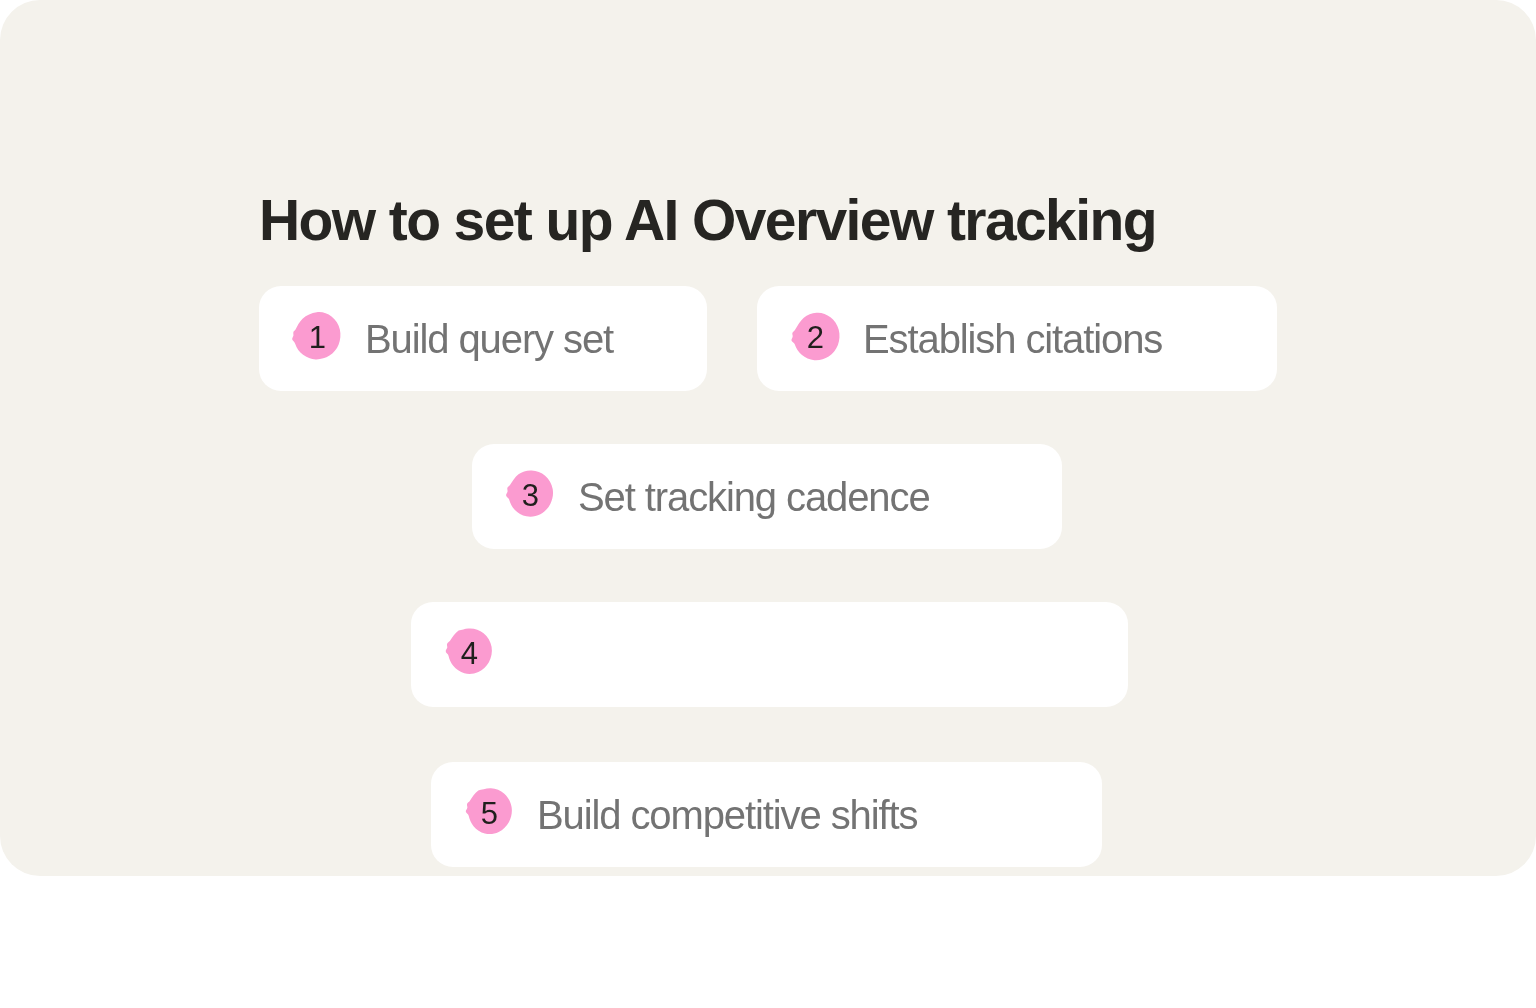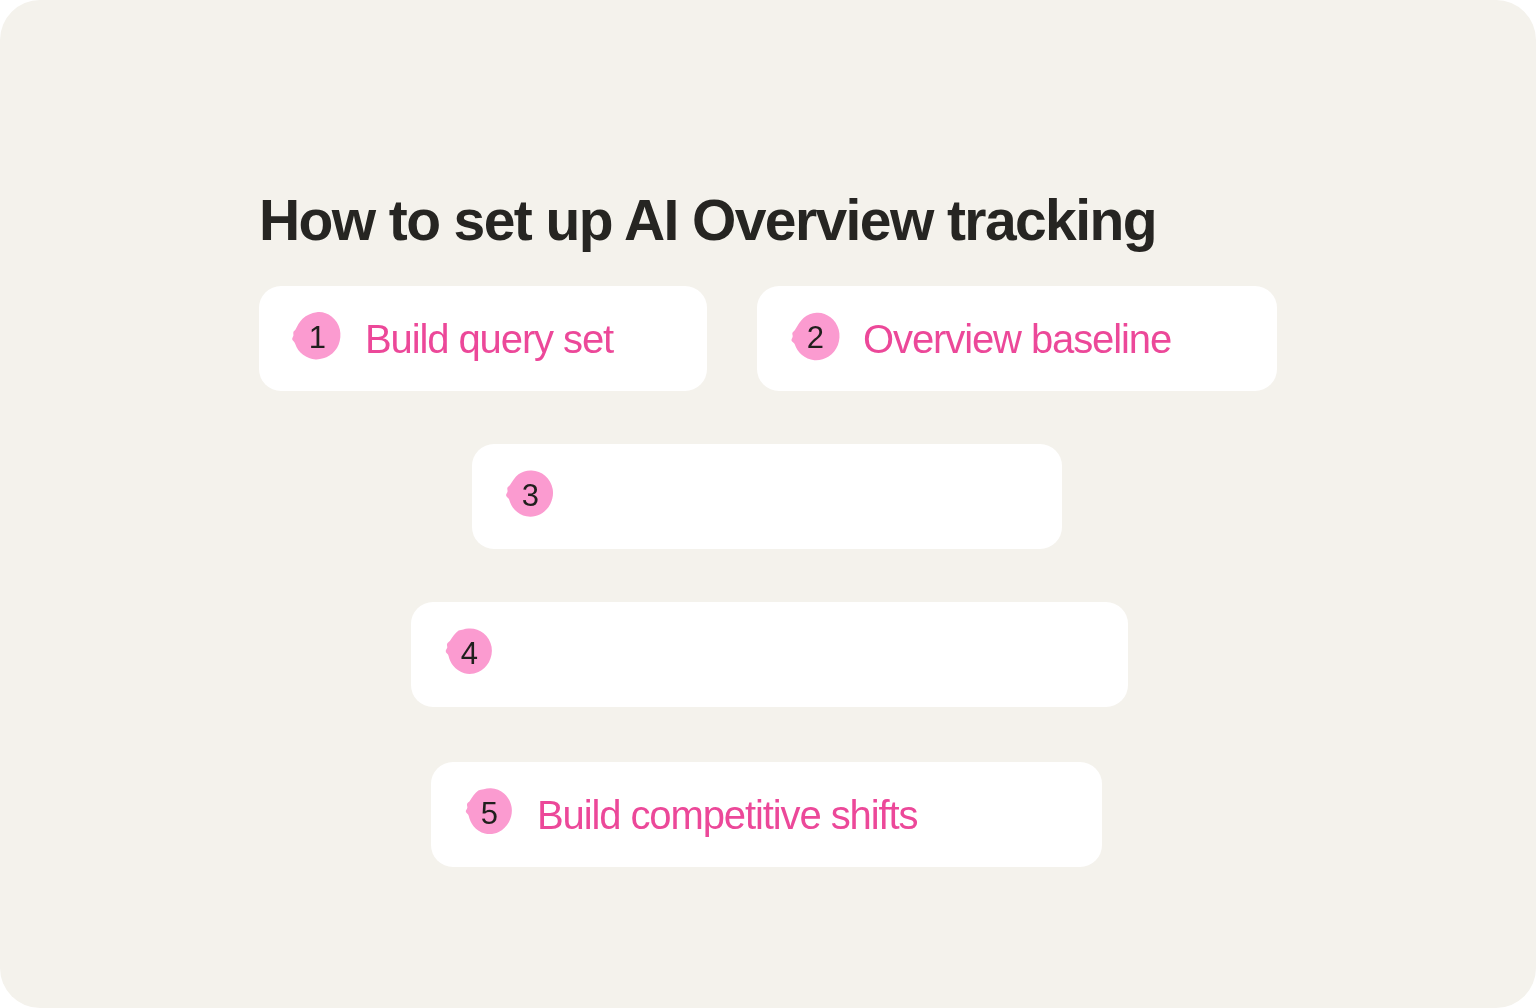--- a/index.html
+++ b/index.html
@@ -12,21 +12,21 @@
     width: 1536px;
     height: 1008px;
     overflow: hidden;
     font-family: "Liberation Sans", "DejaVu Sans", sans-serif;
     -webkit-font-smoothing: antialiased;
   }
 
   .canvas {
     position: relative;
     width: 1536px;
-    height: 1008px;
+    height: 876px;
     background: #f4f2ec;
     border-radius: 40px;
     box-sizing: border-box;
     overflow: hidden;
   }
 
   .page-title {
     position: absolute;
     left: 259px;
     top: 148px;
@@ -93,21 +93,21 @@
     font-weight: 400;
     color: #201f1d;
     line-height: 1;
     letter-spacing: -0.5px;
     transform: translateY(-1px);
   }
 
   .step-label {
     font-size: 40px;
     font-weight: 400;
-    color: #ec4899;
+    color: #737373;
     letter-spacing: -1.1px;
     line-height: 1.1;
     white-space: nowrap;
   }
 </style>
 </head>
 <body>
 
 <div class="canvas">
 
@@ -125,30 +125,31 @@
       <span class="step-label">Build query set</span>
     </div>
 
     <div class="step-card s2">
       <span class="badge">
         <svg viewBox="0 0 100 100" aria-hidden="true">
           <path fill="#fb9bd0" d="M52.6 3.1c8.8-.9 17.9 2.6 25 8.2 7.2 5.6 12.5 13.6 14.8 22.4 2.3 8.9 1.7 18.5-1.5 27.1-3.1 8.3-9 15.6-16.5 20.5-7.6 4.9-16.8 7.2-25.6 6.5-8.3-.7-16.3-4.1-22.6-9.5-5.8-5-9.9-11.6-12.4-18.8-1.1-3.2-4.1-3.7-5.4-6.1-1.4-2.7 1-4.6 1.7-7.5.5-2.1-1-4.3-.5-6.6.6-2.7 3.4-3.5 4.8-6C19.8 25 23.8 17.7 30 12.1 36.3 6.4 44.1 4 52.6 3.1Z"></path>
         </svg>
         <span class="badge-num">2</span>
       </span>
-      <span class="step-label">Overview baseline</span>
+      <span class="step-label">Establish citations</span>
     </div>
 
     <div class="step-card s3">
       <span class="badge">
         <svg viewBox="0 0 100 100" aria-hidden="true">
           <path fill="#fb9bd0" d="M50.8 2.6c9.4-.7 19 3.2 26.2 9.3 7.1 6.1 11.8 14.6 13.5 23.6 1.7 9-.2 18.6-4.2 26.8-3.9 7.9-10.2 14.5-17.8 18.5-7.7 4-16.6 5.3-24.9 3.7-8-1.5-15.4-5.8-21-11.8-4.8-5.1-8-11.4-9.9-18.1-.9-3.3-3.9-4-5-6.5-1.2-2.7 1.2-4.5 2.1-7.3.7-2.2-.8-4.4-.2-6.8.7-2.6 3.5-3.3 5-5.7C18.9 21.6 23 14.4 29.5 9.4 35.7 4.6 43 3.2 50.8 2.6Z"></path>
         </svg>
         <span class="badge-num">3</span>
       </span>
+      <span class="step-label">Set tracking cadence</span>
     </div>
 
     <div class="step-card s4">
       <span class="badge">
         <svg viewBox="0 0 100 100" aria-hidden="true">
           <path fill="#fb9bd0" d="M48.9 2.9c9.6-.9 19.6 2.4 27.1 8.4 7.5 6 12.6 14.8 14.3 24.1 1.7 9.3-.3 19.2-4.8 27.4-4.3 7.8-11 14-18.8 17.6-7.9 3.6-16.9 4.4-25 2.2-7.8-2.1-14.8-6.9-19.9-13.2-4.3-5.3-6.9-11.6-8.4-18.2-.7-3.2-3.6-4.1-4.7-6.7-1.1-2.8 1.5-4.5 2.4-7.4.7-2.2-1-4.5-.3-6.9.8-2.7 3.7-3.2 5.3-5.6 4.3-6.7 8.7-13.6 15.3-18.2C37.3 5.3 42.1 3.5 48.9 2.9Z"></path>
         </svg>
         <span class="badge-num">4</span>
       </span>
     </div>

